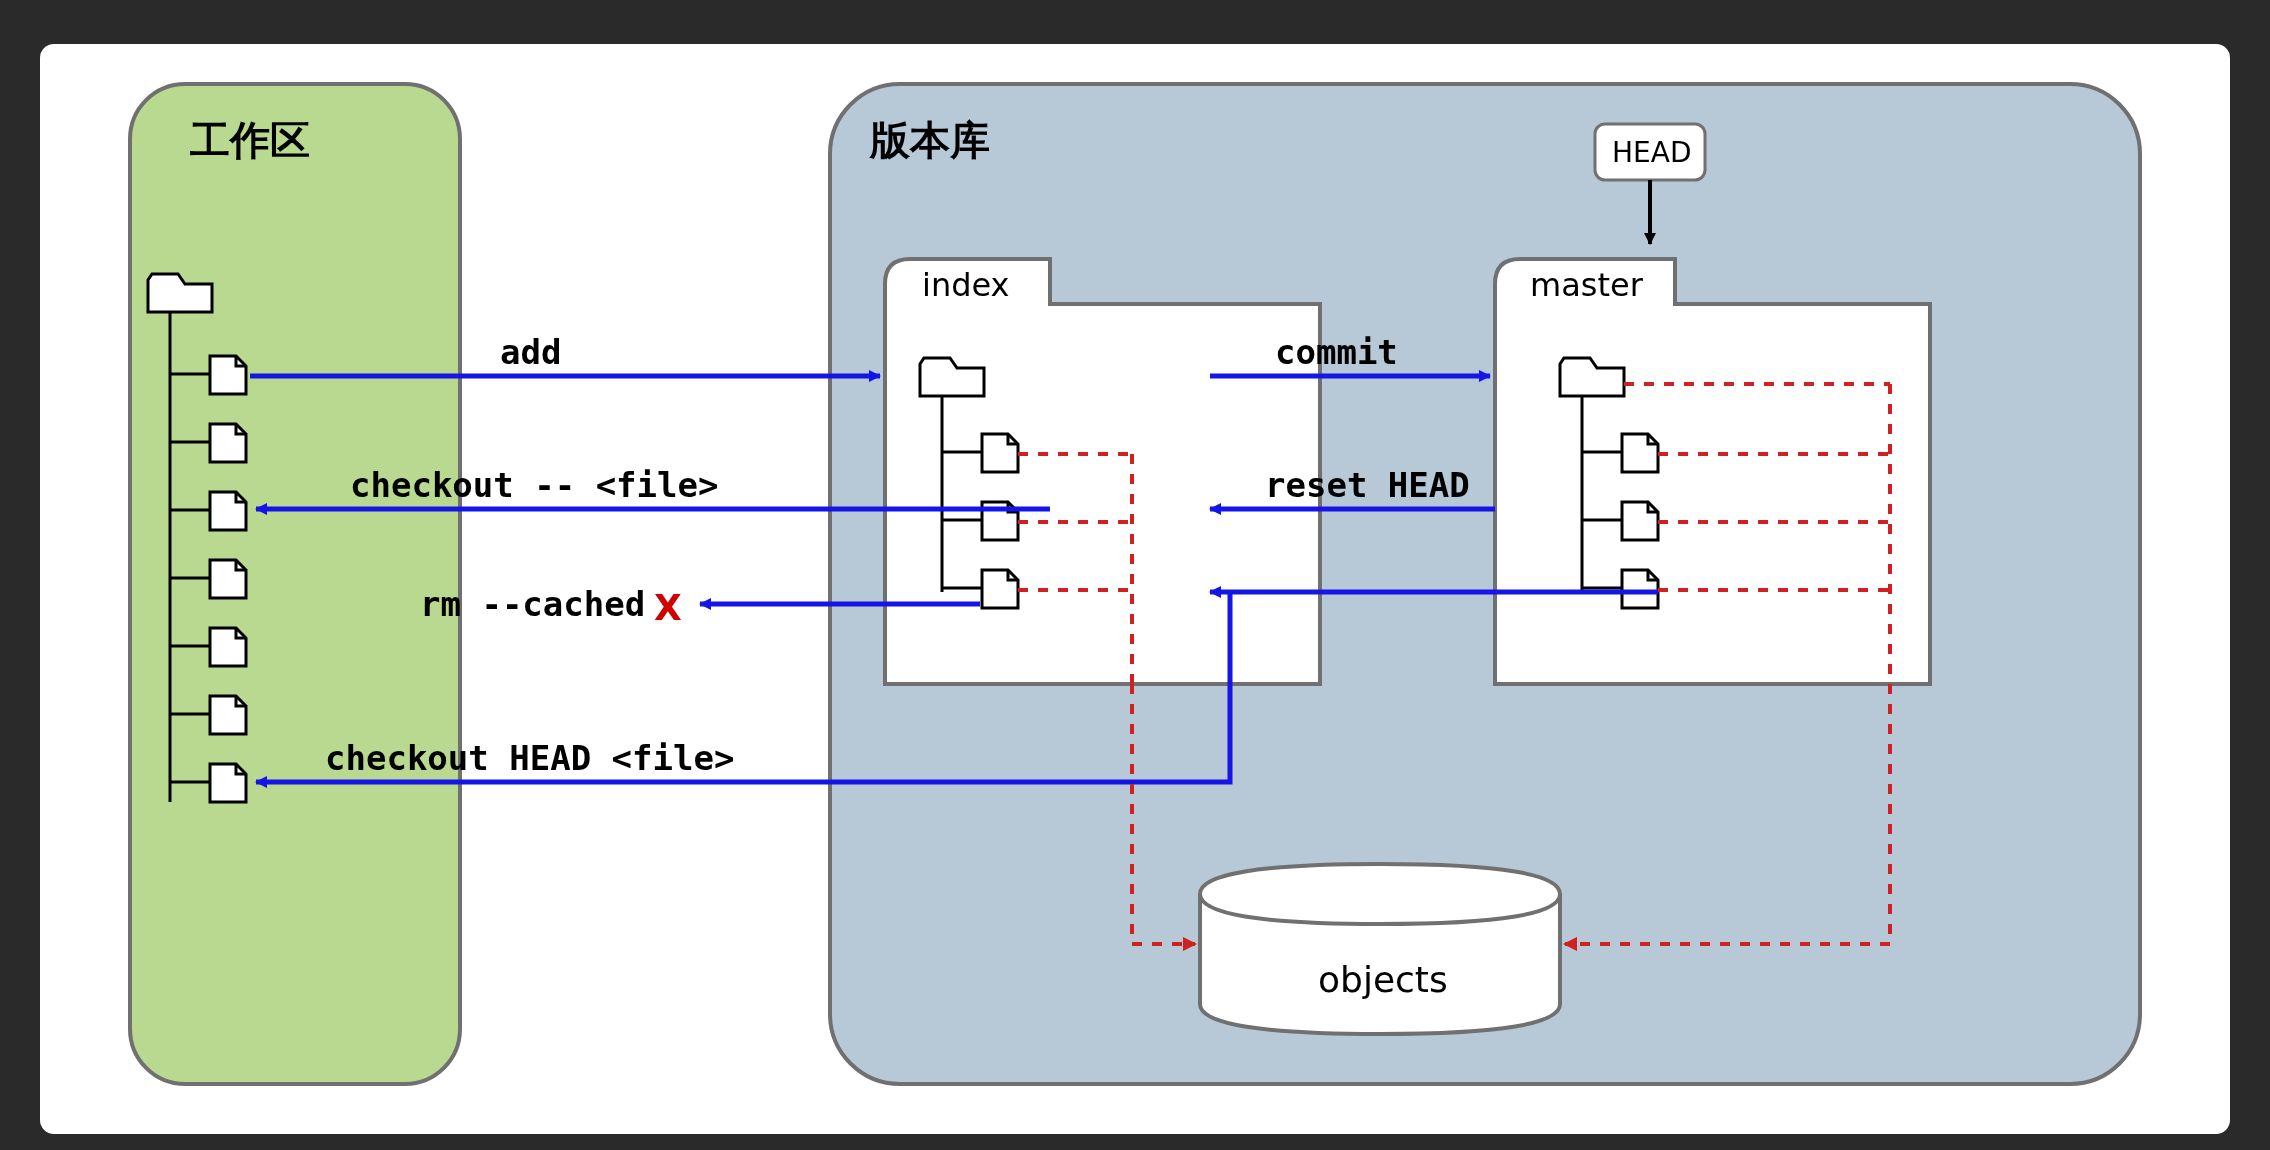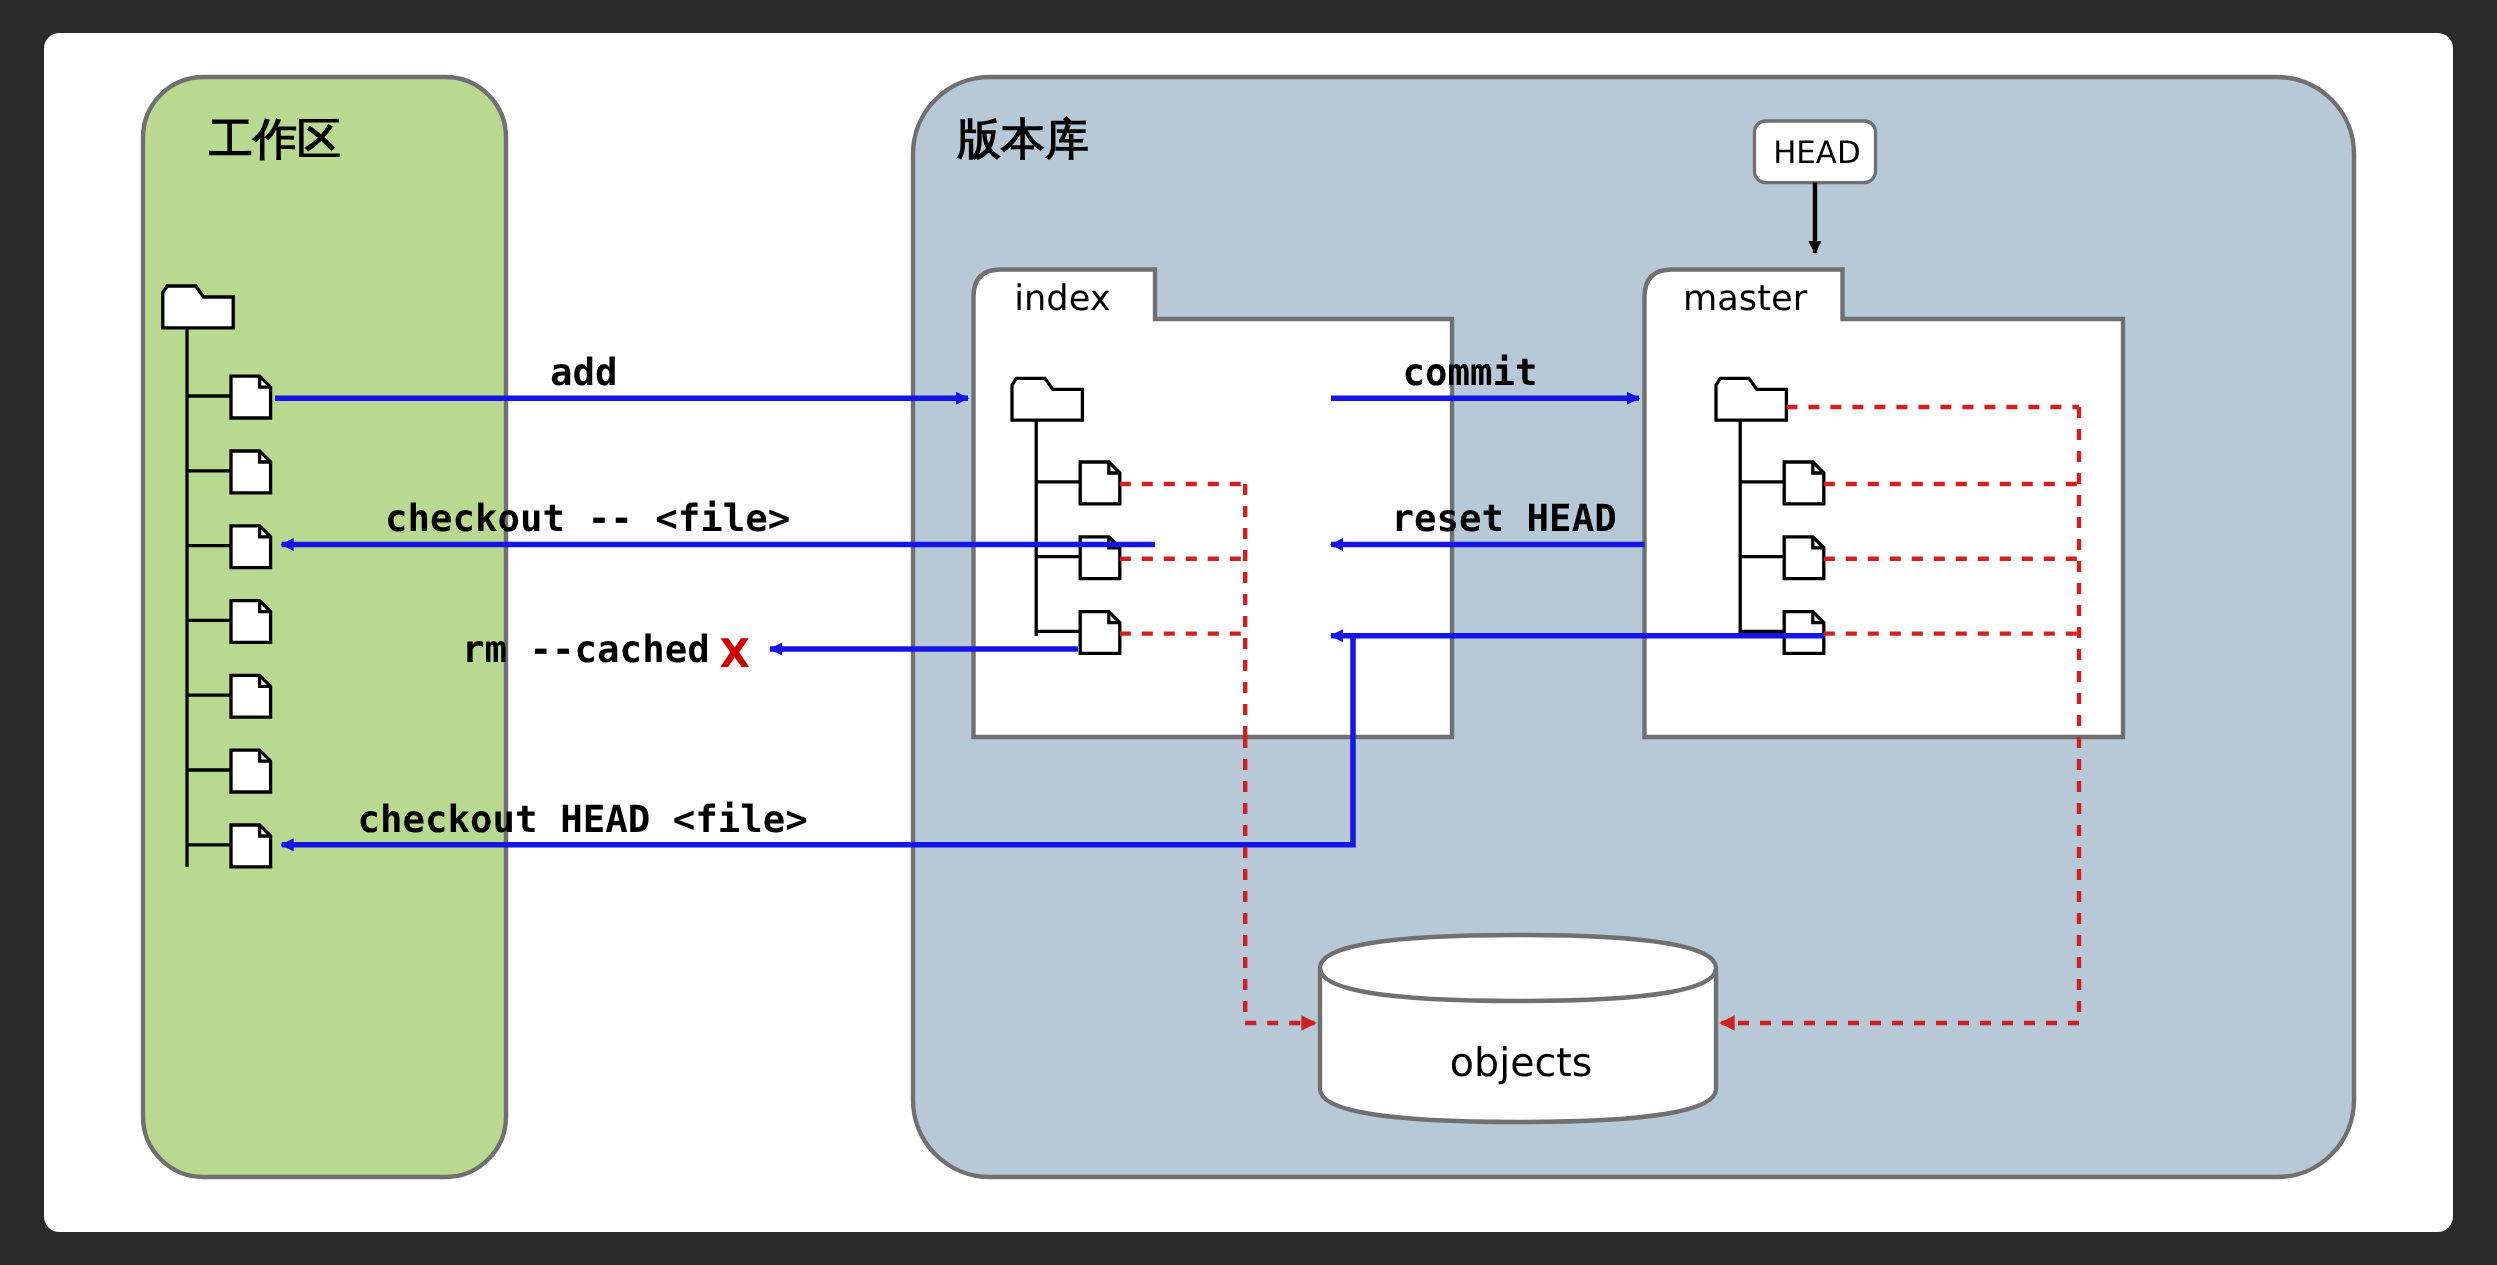--- a/index.html
+++ b/index.html
@@ -7,21 +7,21 @@
     margin: 0;
     padding: 0;
     background: #2a2a2a;
     font-family: "DejaVu Sans", Arial, sans-serif;
     width: 2270px;
     height: 1150px;
   }
   .outer-frame {
     position: absolute;
     left: 40px;
-    top: 30px;
+    top: 44px;
     width: 2190px;
     height: 1090px;
     background: #ffffff;
     border-radius: 14px;
   }
   svg { display: block; }
   .region-title {
     font-size: 40px;
     font-weight: bold;
     fill: #000;

